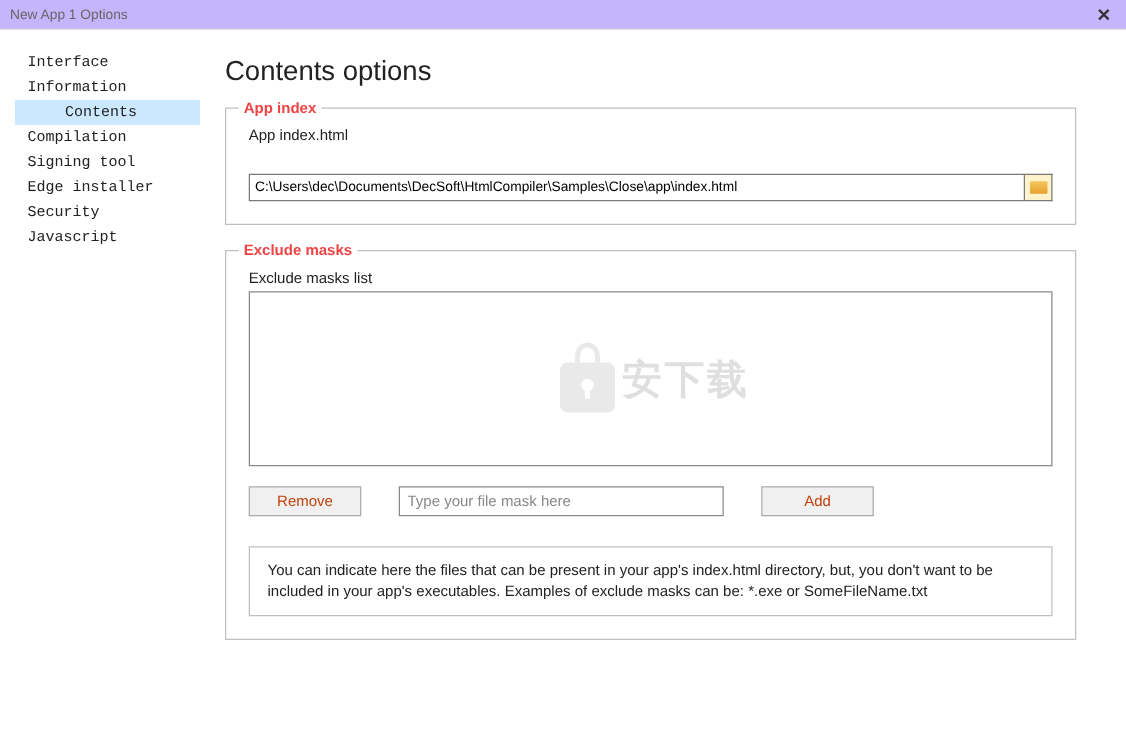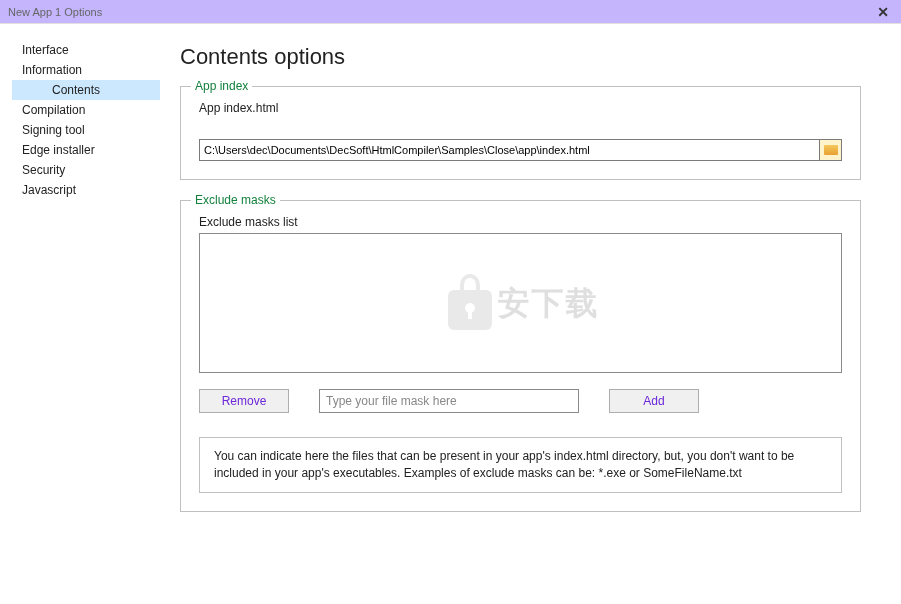--- a/index.html
+++ b/index.html
@@ -40,20 +40,21 @@
       justify-content: center;
       color: #333;
     }
     .container {
       display: flex;
       height: calc(100% - 24px);
     }
     .sidebar {
       width: 160px;
       padding: 16px 0 0 12px;
+      font-family: Liberation Mono, monospace;
     }
     .sidebar-item {
       padding: 2px 10px;
       font-size: 12px;
       color: #222;
       cursor: pointer;
       line-height: 16px;
     }
     .sidebar-item.selected {
       background: #cce8ff;
@@ -74,23 +75,23 @@
       padding: 14px 18px 18px;
       margin-bottom: 20px;
       position: relative;
     }
     .legend {
       position: absolute;
       top: -8px;
       left: 10px;
       background: #fff;
       padding: 0 4px;
-      font-weight: normal;
-      font-size: 12px;
-      color: #15803d;
+      font-weight: bold;
+      font-size: 12px;
+      color: #ef4444;
       text-align: center;
     }
     .field-label {
       font-size: 12px;
       color: #222;
       margin-bottom: 4px;
     }
     .path-row {
       display: flex;
       align-items: flex-end;
@@ -170,21 +171,21 @@
       border: 1px solid #adadad;
       background: #e7e7e7;
       padding: 4px 0;
       font-size: 12px;
       font-family: inherit;
       cursor: pointer;
       width: 90px;
       text-align: center;
     }
     .btn.disabled {
-      color: #6d28d9;
+      color: #c2410c;
       background: #f0f0f0;
     }
     .mask-input {
       flex: 0 0 260px;
       border: 1px solid #8a8a8a;
       padding: 3px 6px;
       font-size: 12px;
       font-family: inherit;
       height: 24px;
     }

